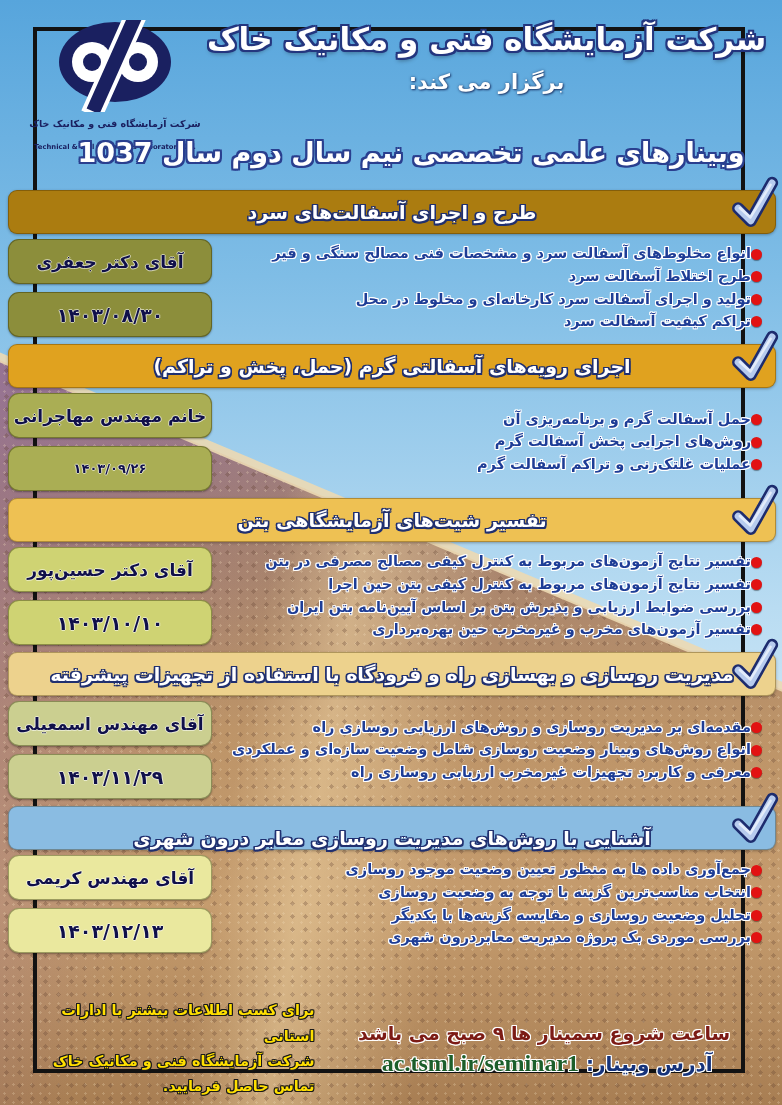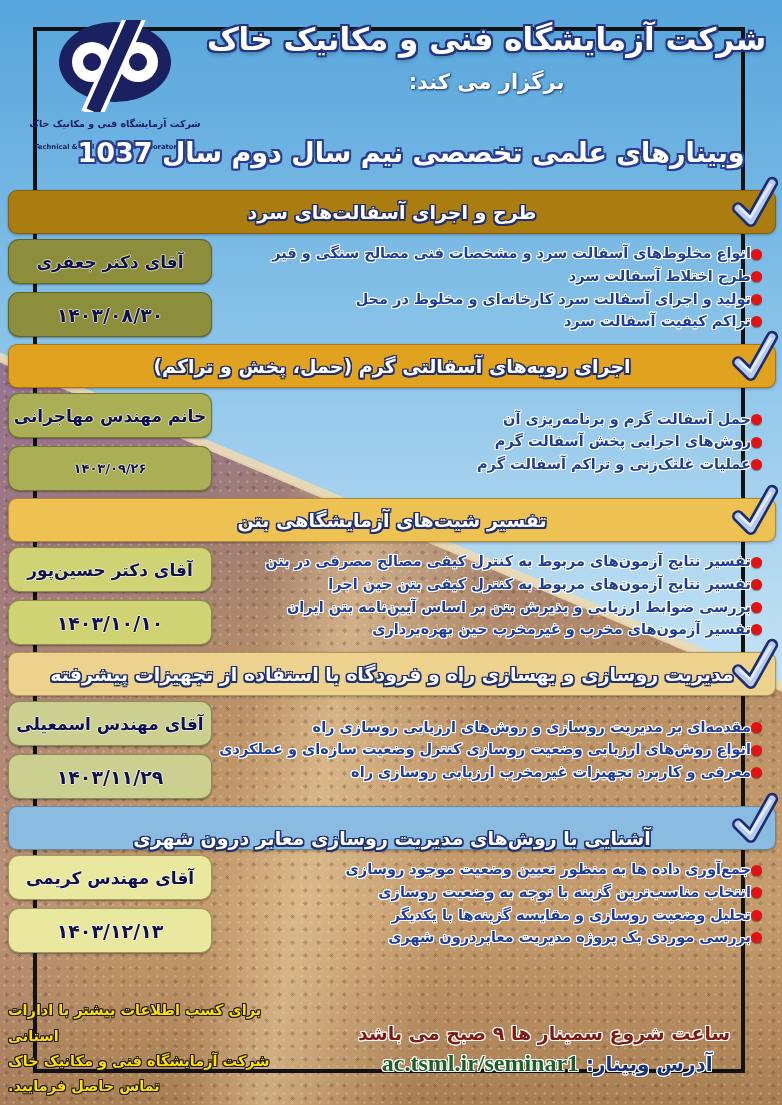--- a/index.html
+++ b/index.html
@@ -62,21 +62,21 @@
   .footer-time{font-size:19px;font-weight:bold;color:#7c1b15;
     text-shadow:1px 0 0 #fff,-1px 0 0 #fff,0 1px 0 #fff,0 -1px 0 #fff,
       1px 1px 0 #fff,-1px -1px 0 #fff,1px -1px 0 #fff,-1px 1px 0 #fff;}
   .footer-address{margin-top:6px;font-size:20px;font-weight:bold;color:#16337a;direction:rtl;
     text-shadow:1px 0 0 #fff,-1px 0 0 #fff,0 1px 0 #fff,0 -1px 0 #fff,
       1px 1px 0 #fff,-1px -1px 0 #fff,1px -1px 0 #fff,-1px 1px 0 #fff;}
   .footer-url{font-family:"Liberation Serif",serif;font-size:24px;font-weight:bold;color:#1c5e2a;
     direction:ltr;display:inline-block;margin-left:6px;
     text-shadow:1px 0 0 #fff,-1px 0 0 #fff,0 1px 0 #fff,0 -1px 0 #fff,
       1px 1px 0 #fff,-1px -1px 0 #fff,1px -1px 0 #fff,-1px 1px 0 #fff;}
-  .footer-info{width:40%;text-align:left;direction:rtl;}
+  .footer-info{width:40%;text-align:right;direction:rtl;}
   .info-line{font-size:14.5px;font-weight:bold;color:#ffdf00;line-height:1.75;
     text-shadow:1px 0 0 #1a1a1a,-1px 0 0 #1a1a1a,0 1px 0 #1a1a1a,0 -1px 0 #1a1a1a,
       1px 1px 0 #1a1a1a,-1px -1px 0 #1a1a1a,1px -1px 0 #1a1a1a,-1px 1px 0 #1a1a1a;}
 </style>
 </head>
 <body>
 
 <div class="poster">
   <div class="soil"></div>
   <div class="soil-edge"></div>
@@ -215,21 +215,21 @@
         <span class="bar-title">مدیریت روسازی و بهسازی راه و فرودگاه با استفاده از تجهیزات پیشرفته</span>
       </div>
       <div class="body">
         <div class="bullets">
             <div class="bullet">
               <span class="dot" style="background: rgb(226, 18, 18);"></span>
               <span class="bullet-text">مقدمه‌ای بر مدیریت روسازی و روش‌های ارزیابی روسازی راه</span>
             </div>
             <div class="bullet">
               <span class="dot" style="background: rgb(226, 18, 18);"></span>
-              <span class="bullet-text">انواع روش‌های ارزیابی وضعیت روسازی کنترل وضعیت سازه‌ای و عملکردی</span>
+              <span class="bullet-text">انواع روش‌های وبینار وضعیت روسازی شامل وضعیت سازه‌ای و عملکردی</span>
             </div>
             <div class="bullet">
               <span class="dot" style="background: rgb(226, 18, 18);"></span>
               <span class="bullet-text">معرفی و کاربرد تجهیزات غیرمخرب ارزیابی روسازی راه</span>
             </div>
           </div>
         <div class="side-col">
           <div class="box" style="background: rgb(203, 207, 144);">آقای مهندس اسمعیلی</div>
           <div class="box" style="background: rgb(203, 207, 144); font-size: 19px;">۱۴۰۳/۱۱/۲۹</div>
         </div>

